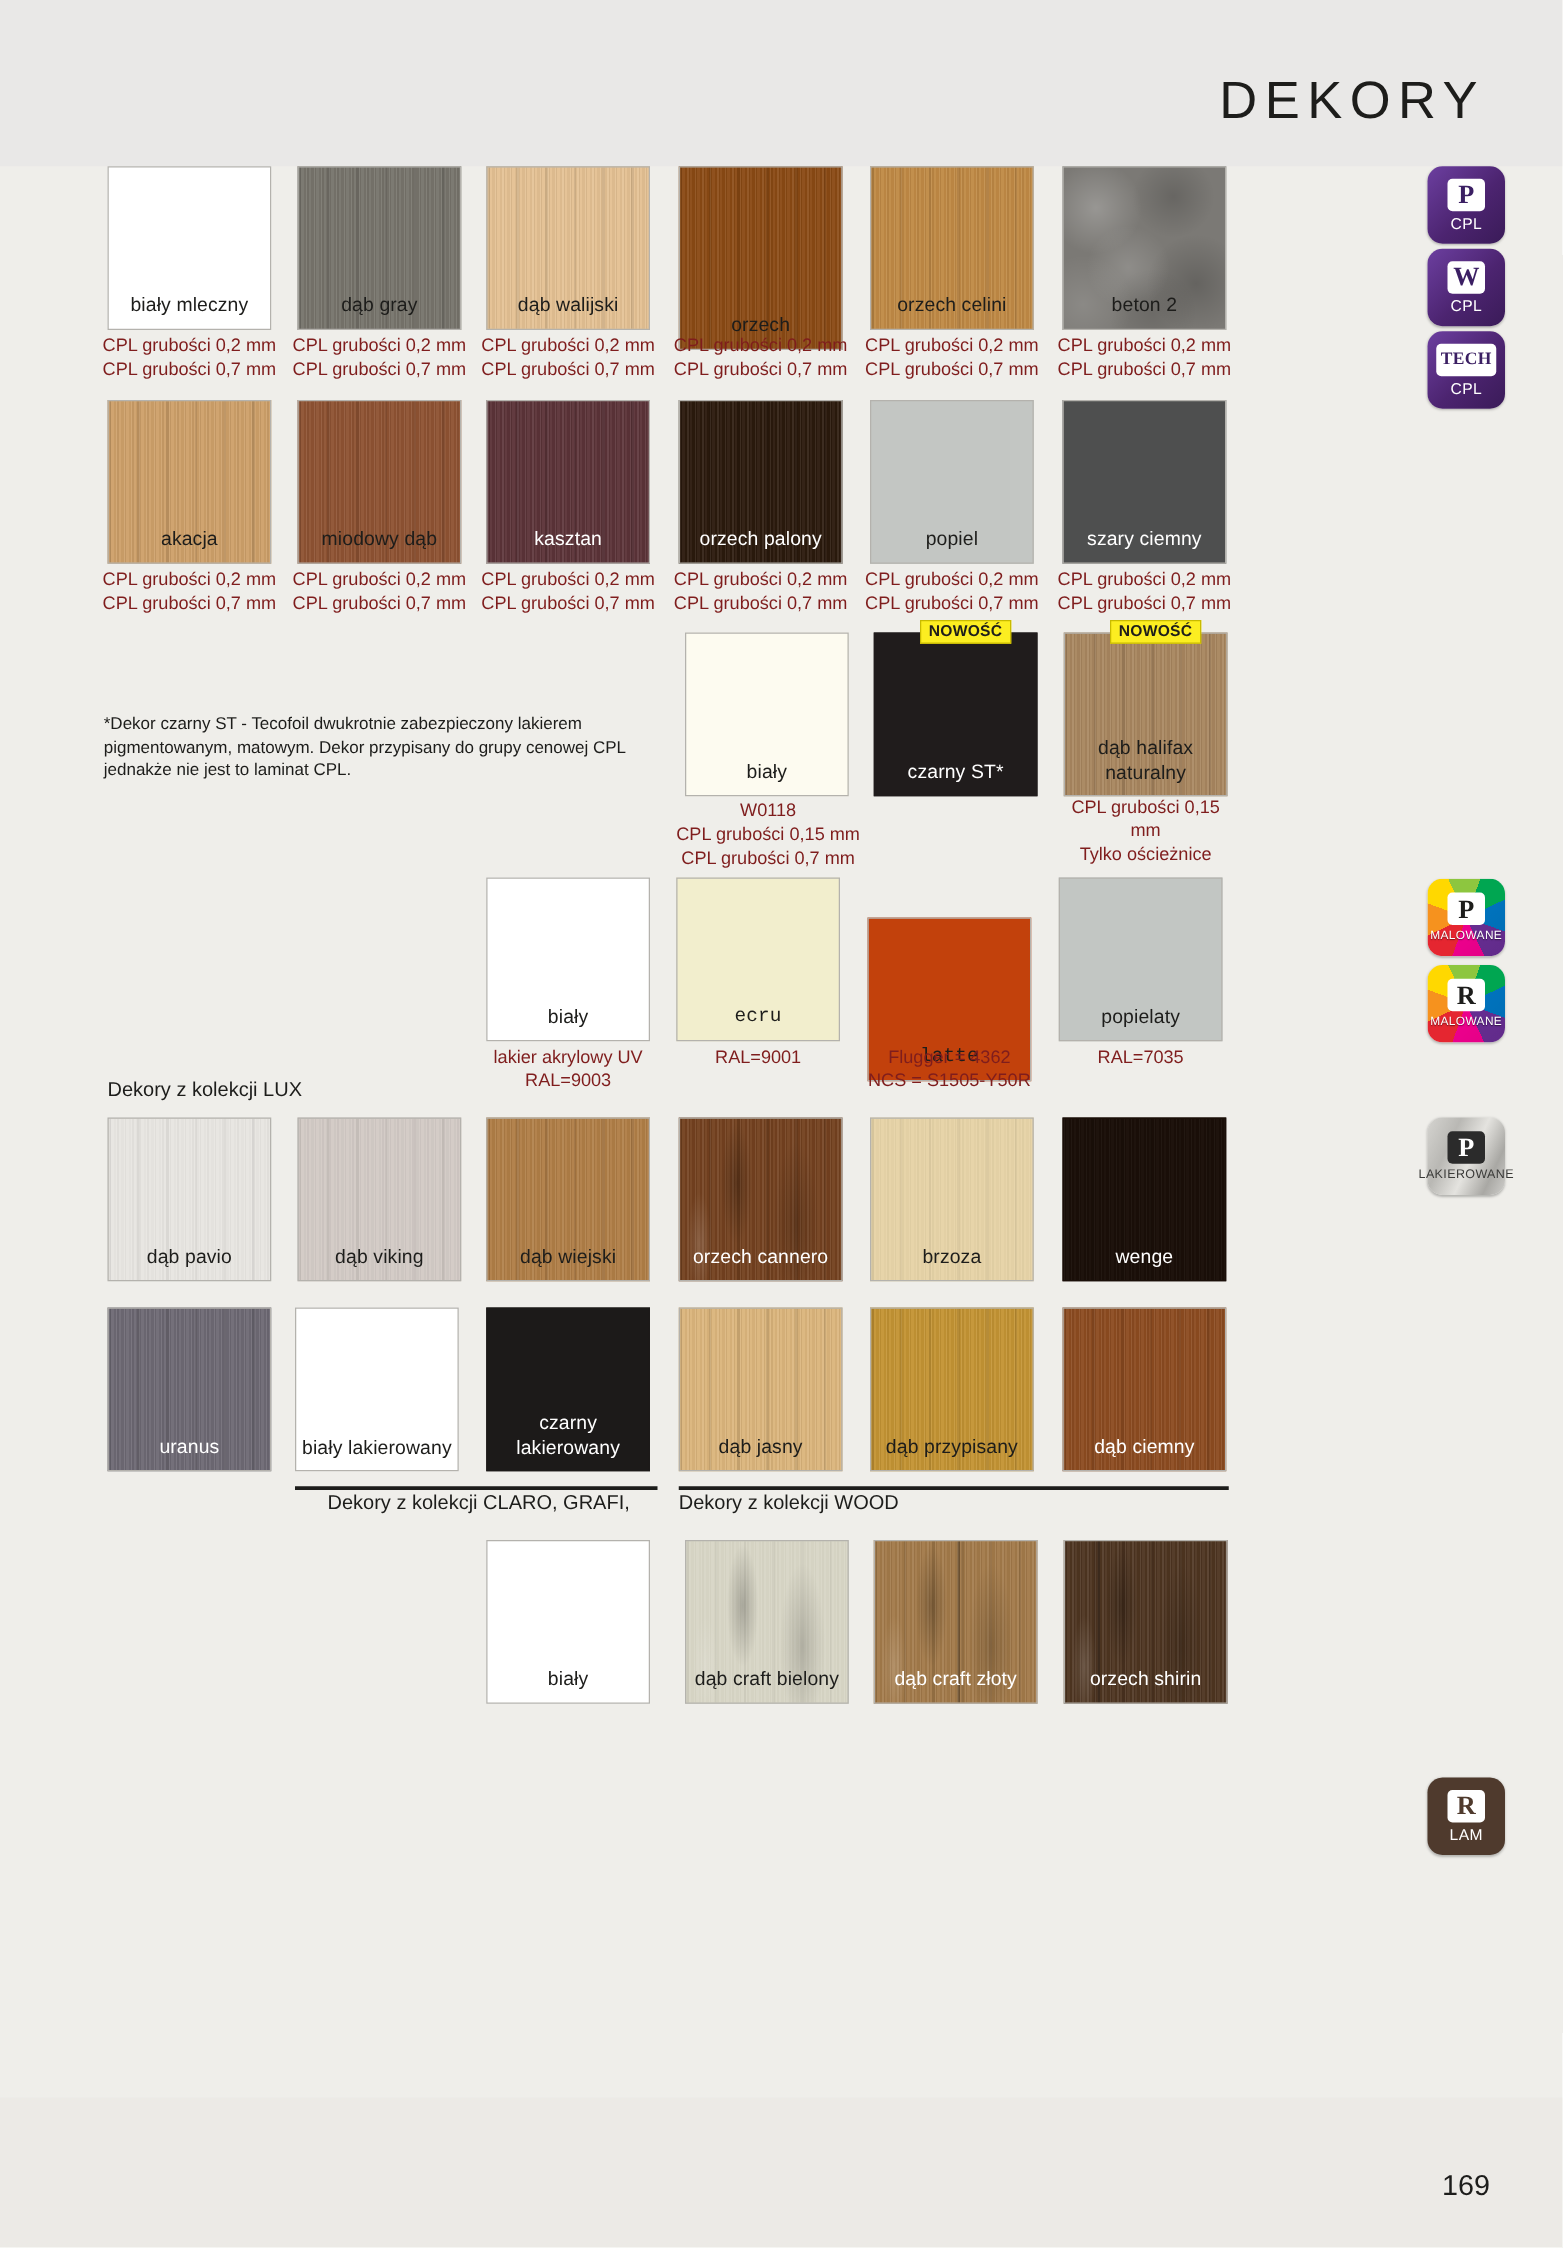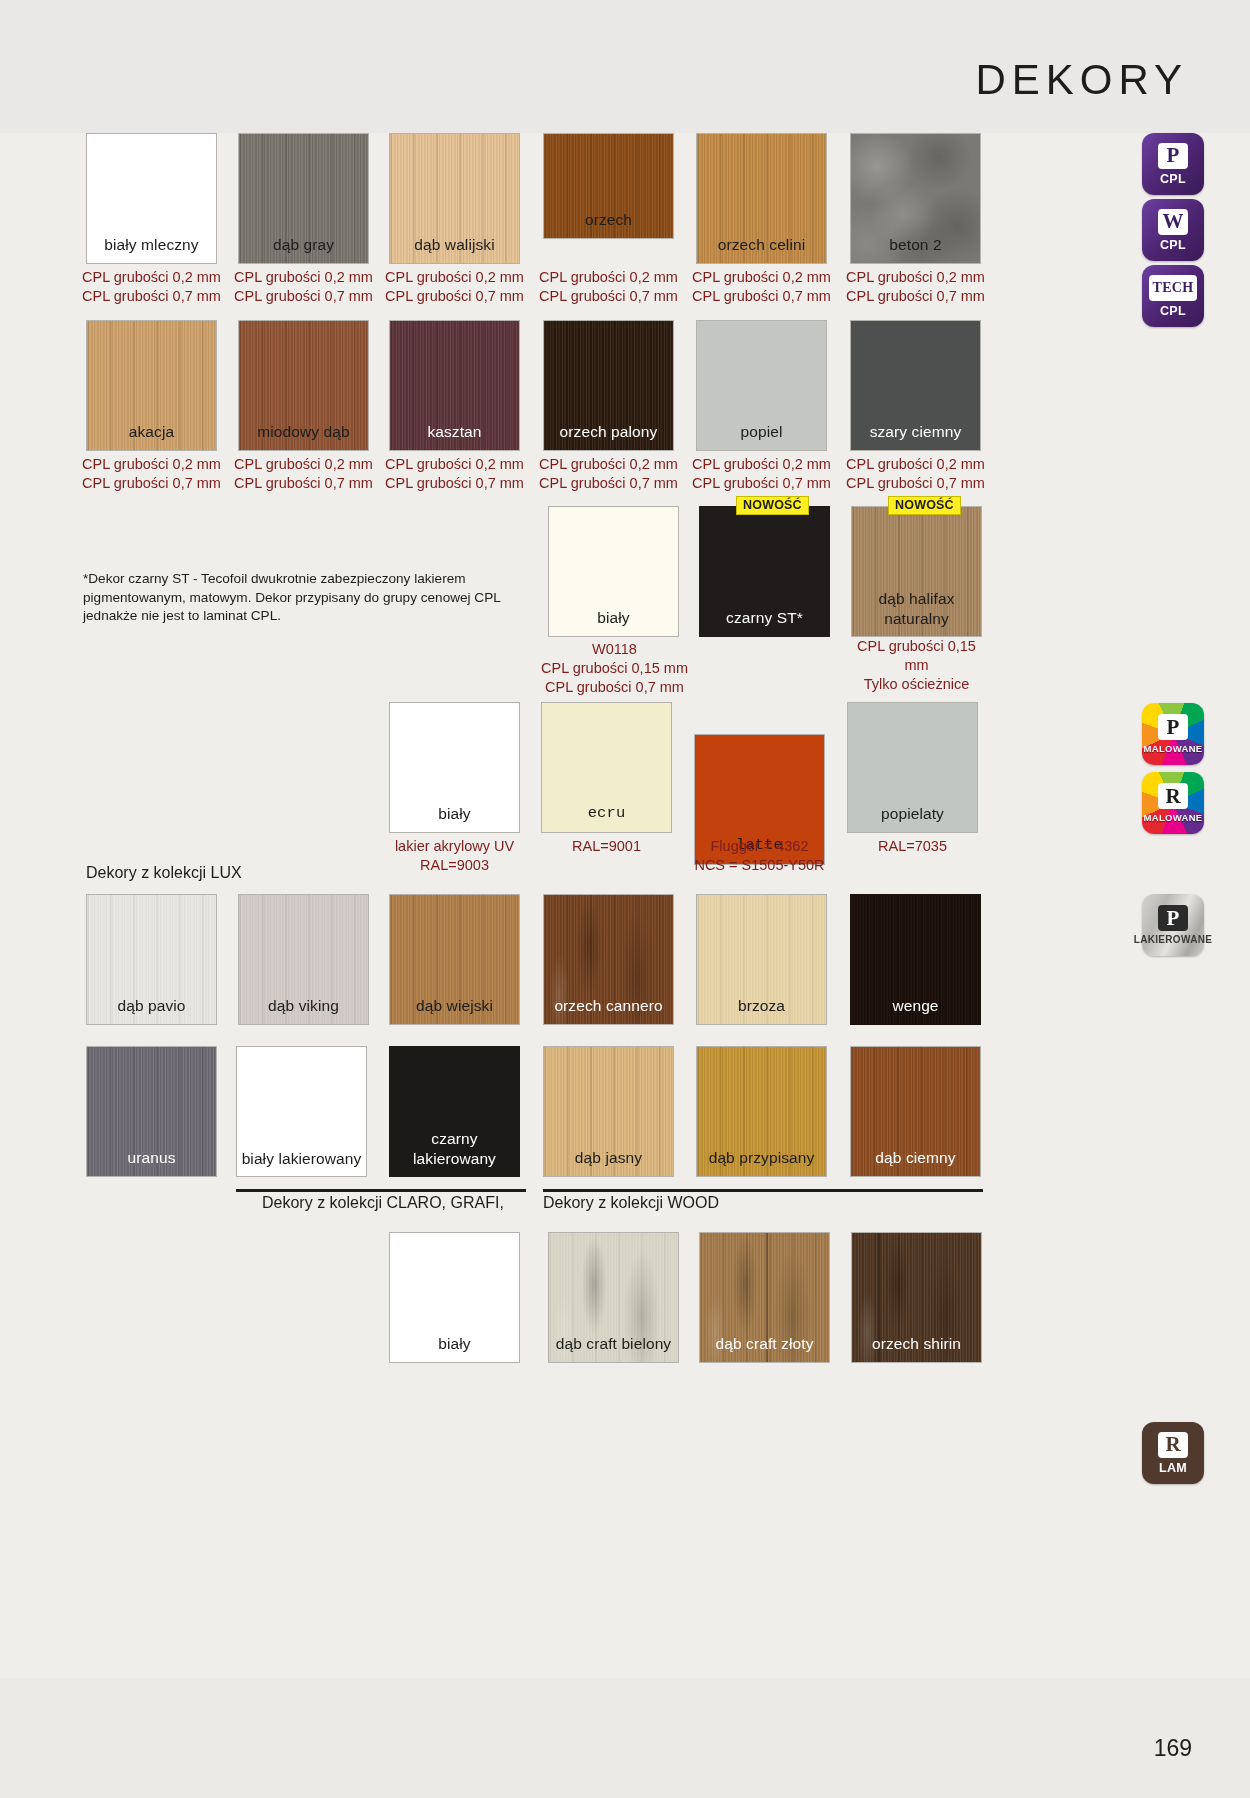--- a/index.html
+++ b/index.html
@@ -134,21 +134,21 @@
     font-family: "Liberation Serif", serif;
     font-weight: 700;
     font-size: 21px;
     line-height: 1;
     color: #3b1f63;
   }
   .badge .glyph.wide { width: 48px; font-size: 14px; letter-spacing: .3px; }
   .badge .cap {
     margin-top: 3px;
     font-size: 12.5px;
-    font-weight: 700;
+    font-weight: 400;
     color: #fff;
     letter-spacing: .3px;
   }
   .badge.cpl {
     background: linear-gradient(135deg,#6c3fa0 0%,#4c2470 55%,#3a1b58 100%);
   }
   .badge.mal {
     background:
       linear-gradient(135deg, rgba(0,0,0,0) 60%, rgba(0,0,0,.05) 100%),
       conic-gradient(from 200deg,
@@ -229,21 +229,21 @@
   <div class="caption" style="left:232px;top:268px;width:143px;">CPL grubości 0,2 mm
 CPL grubości 0,7 mm</div>
 
   <div class="swatch" style="left:389px;top:133px;width:131px;height:131px;background:#e4c193;">
     <span class="grain-v"></span>
     <span class="lbl dark">dąb walijski</span>
   </div>
   <div class="caption" style="left:383px;top:268px;width:143px;">CPL grubości 0,2 mm
 CPL grubości 0,7 mm</div>
 
-  <div class="swatch" style="left:543px;top:133px;width:131px;height:106px;background:#8a4a14;">
+  <div class="swatch" style="left:543px;top:133px;width:131px;height:147px;background:#8a4a14;">
     <span class="grain-v"></span>
     <span class="lbl dark">orzech</span>
   </div>
   <div class="caption" style="left:537px;top:268px;width:143px;">CPL grubości 0,2 mm
 CPL grubości 0,7 mm</div>
 
   <div class="swatch" style="left:696px;top:133px;width:131px;height:131px;background:#c08a46;">
     <span class="grain-v"></span>
     <span class="lbl dark">orzech celini</span>
   </div>

